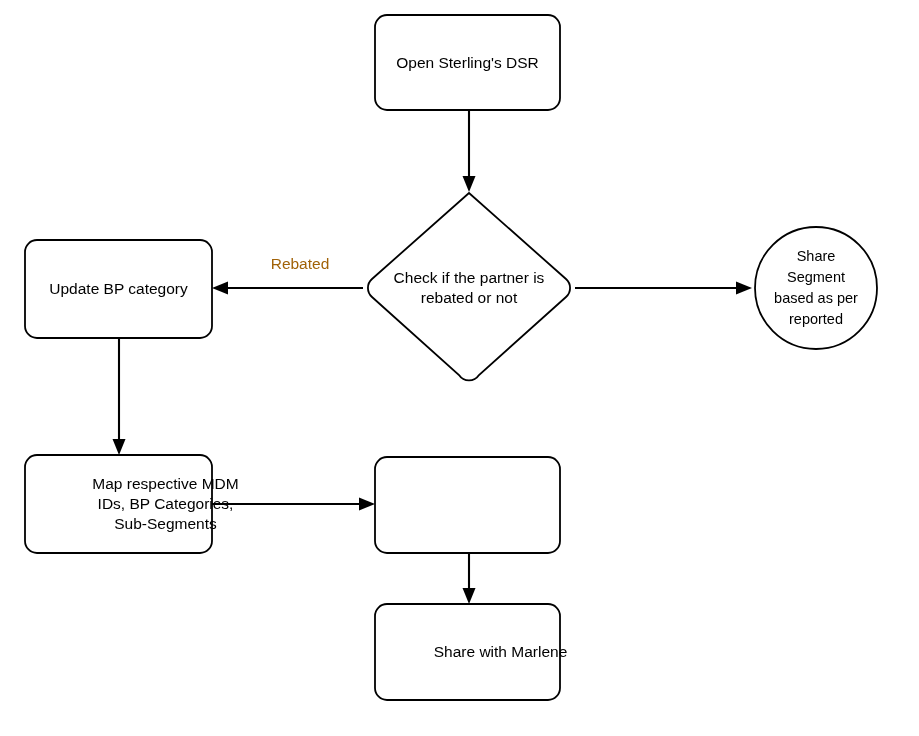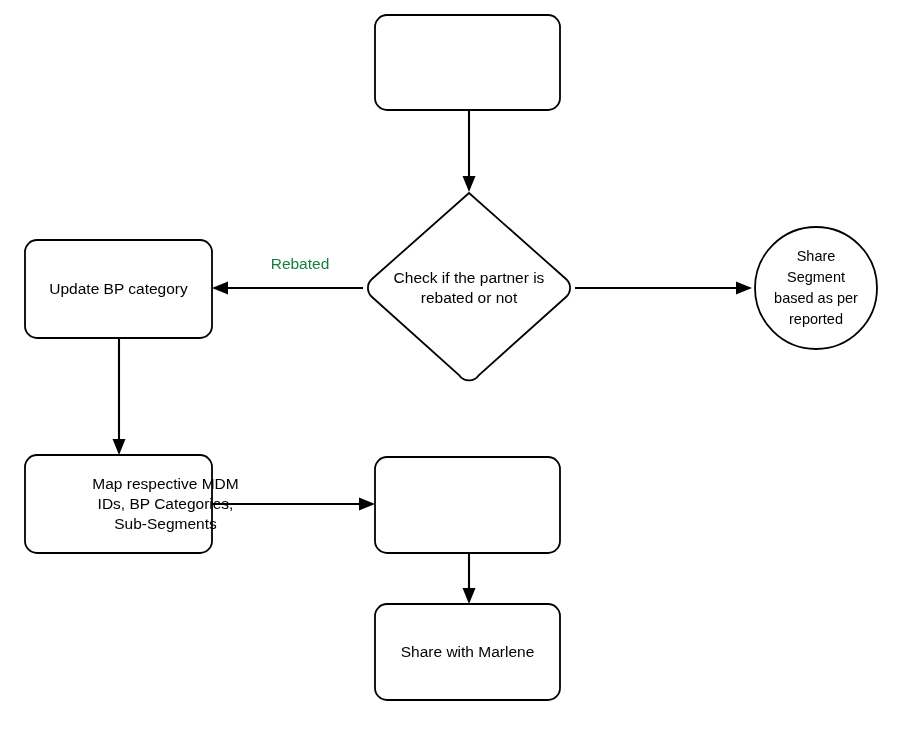--- a/index.html
+++ b/index.html
@@ -56,21 +56,21 @@
     line-height: 20px;
     color: #000000;
     white-space: pre-line;
     pointer-events: none;
   }
   .edge-label {
     position: absolute;
     font-family: "Liberation Sans", sans-serif;
     font-size: 15.5px;
     line-height: 18px;
-    color: #15803d;
+    color: #a16207;
     text-align: center;
     white-space: nowrap;
   }
 </style>
 </head>
 <body>
 
 <div id="flowchart-canvas">
 
   <svg id="flow-svg" viewBox="0 0 919 736">
@@ -118,33 +118,34 @@
     <circle class="node-circle" cx="816" cy="288" r="61"></circle>
 
     <rect class="node-shape" x="25" y="455" width="187" height="98" rx="12" ry="12"></rect>
 
     <rect class="node-shape" x="375" y="457" width="185" height="96" rx="12" ry="12"></rect>
 
     <rect class="node-shape" x="375" y="604" width="185" height="96" rx="12" ry="12"></rect>
 
   </svg>
 
+  <div class="node-text" style="left:375px; top:15px; width:185px; height:95px;">Open Sterling's DSR</div>
 
   <div class="node-text" style="left:25px; top:240px; width:187px; height:98px;">Update BP category</div>
 
   <div class="node-text" style="left:369px; top:253px; width:200px; height:70px;">Check if the partner is
 rebated or not</div>
 
   <div class="node-text" style="left:755px; top:240px; width:122px; height:96px; font-size:14.5px; line-height:21px;">Share
 Segment
 based as per
 reported</div>
 
   <div class="node-text" style="left:25px; top:455px; width:187px; height:98px;padding-left:47px;">Map respective MDM
 IDs, BP Categories,
 Sub-Segments</div>
 
 
-  <div class="node-text" style="left:375px; top:604px; width:185px; height:96px;">Share with Marlene</div>
+  <div class="node-text" style="left:375px; top:604px; width:185px; height:96px;padding-left:33px;">Share with Marlene</div>
 
   <div class="edge-label" style="left:244px; top:255px; width:112px;">Rebated</div>
 
 </div>
 
 </body></html>

